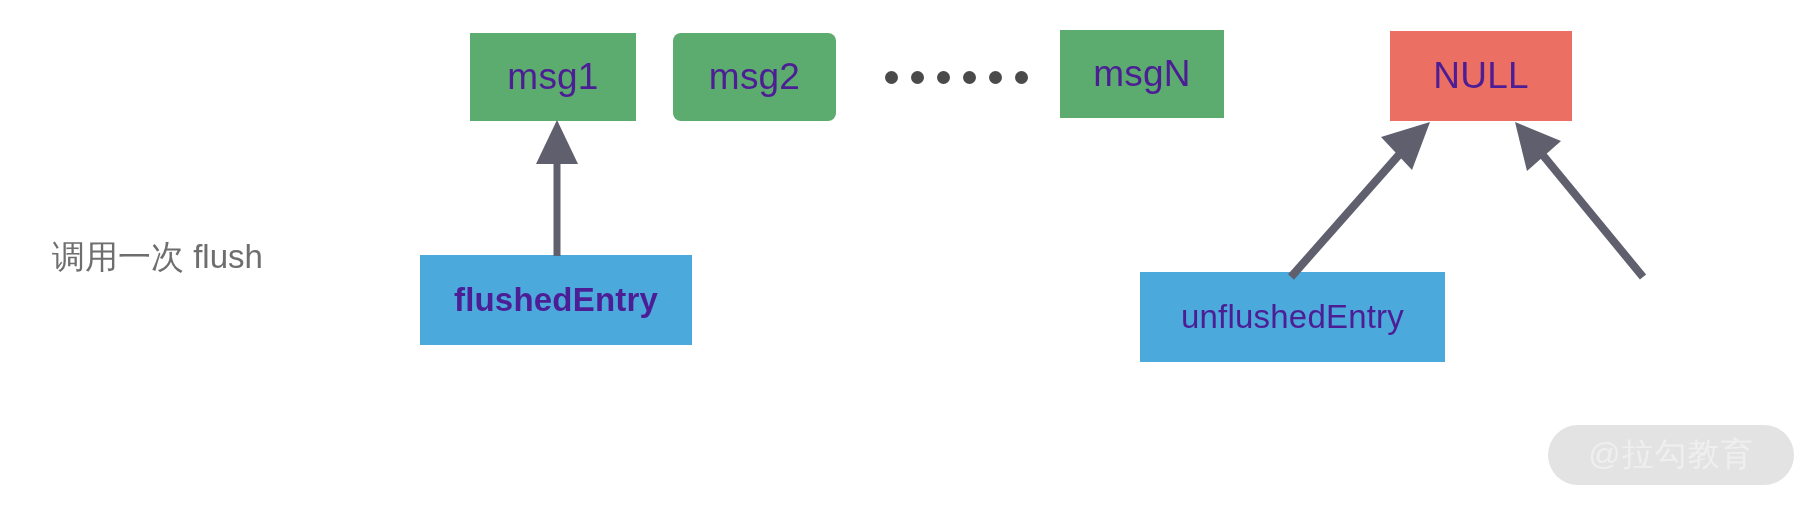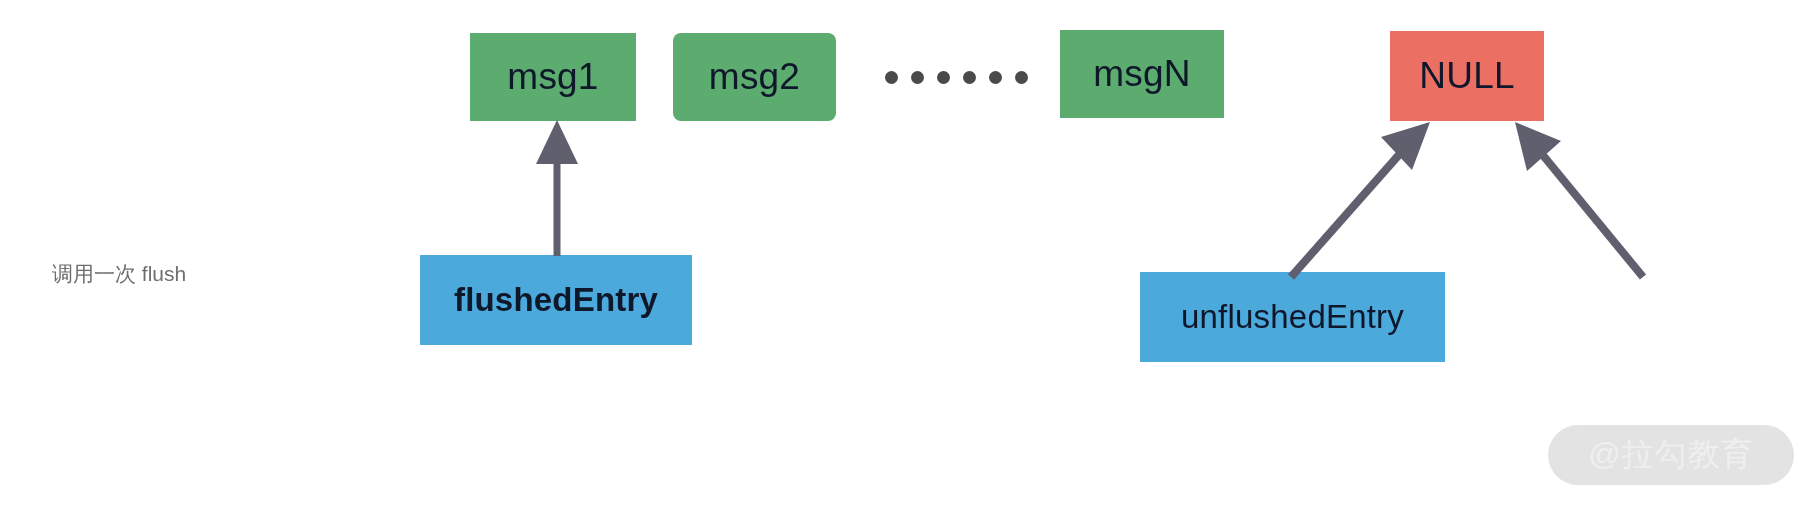--- a/index.html
+++ b/index.html
@@ -17,21 +17,21 @@
     background: #ffffff;
     overflow: hidden;
   }
 
   
   .node {
     position: absolute;
     display: flex;
     align-items: center;
     justify-content: center;
-    color: #0f172a;
+    color: #4c1d95;
     font-weight: 400;
     letter-spacing: 0.2px;
     box-sizing: border-box;
     user-select: none;
   }
   .node.msg {
     background: #5CAB6F;
     font-size: 37px;
   }
   .node.null {
@@ -40,24 +40,23 @@
   }
   .node.entry {
     background: #4BA9DC;
     font-size: 33px;
   }
 
   
   .caption {
     position: absolute;
     color: #6E6E6E;
-    font-size: 21px;
+    font-size: 33px;
     white-space: nowrap;
     user-select: none;
-    margin-top: 25px;
   }
 
   
   .dots {
     position: absolute;
     display: flex;
     align-items: center;
     gap: 13px;
   }
   .dots .dot {
@@ -106,21 +105,21 @@
     <span class="dot"></span>
     <span class="dot"></span>
     <span class="dot"></span>
     <span class="dot"></span>
     <span class="dot"></span>
     <span class="dot"></span>
   </div>
 
   <div class="node msg" style="left:1037px; top:30px; width:164px; height:88px;margin-left:23px;">msgN</div>
 
-  <div class="node null" style="left:1390px; top:31px; width:154px; height:90px;">NULL</div>
+  <div class="node null" style="left:1390px; top:31px; width:182px; height:90px;">NULL</div>
 
   <div class="node entry" style="left:420px; top:255px; width:272px; height:90px;font-weight:bold;">flushedEntry</div>
 
   <div class="node entry" style="left:1140px; top:272px; width:305px; height:90px;">unflushedEntry</div>
 
 
   <svg id="arrows" viewBox="0 0 1818 515">
 
     <g>
       <line x1="557" y1="256" x2="557" y2="150" stroke="#5F5F6E" stroke-width="7"></line>

